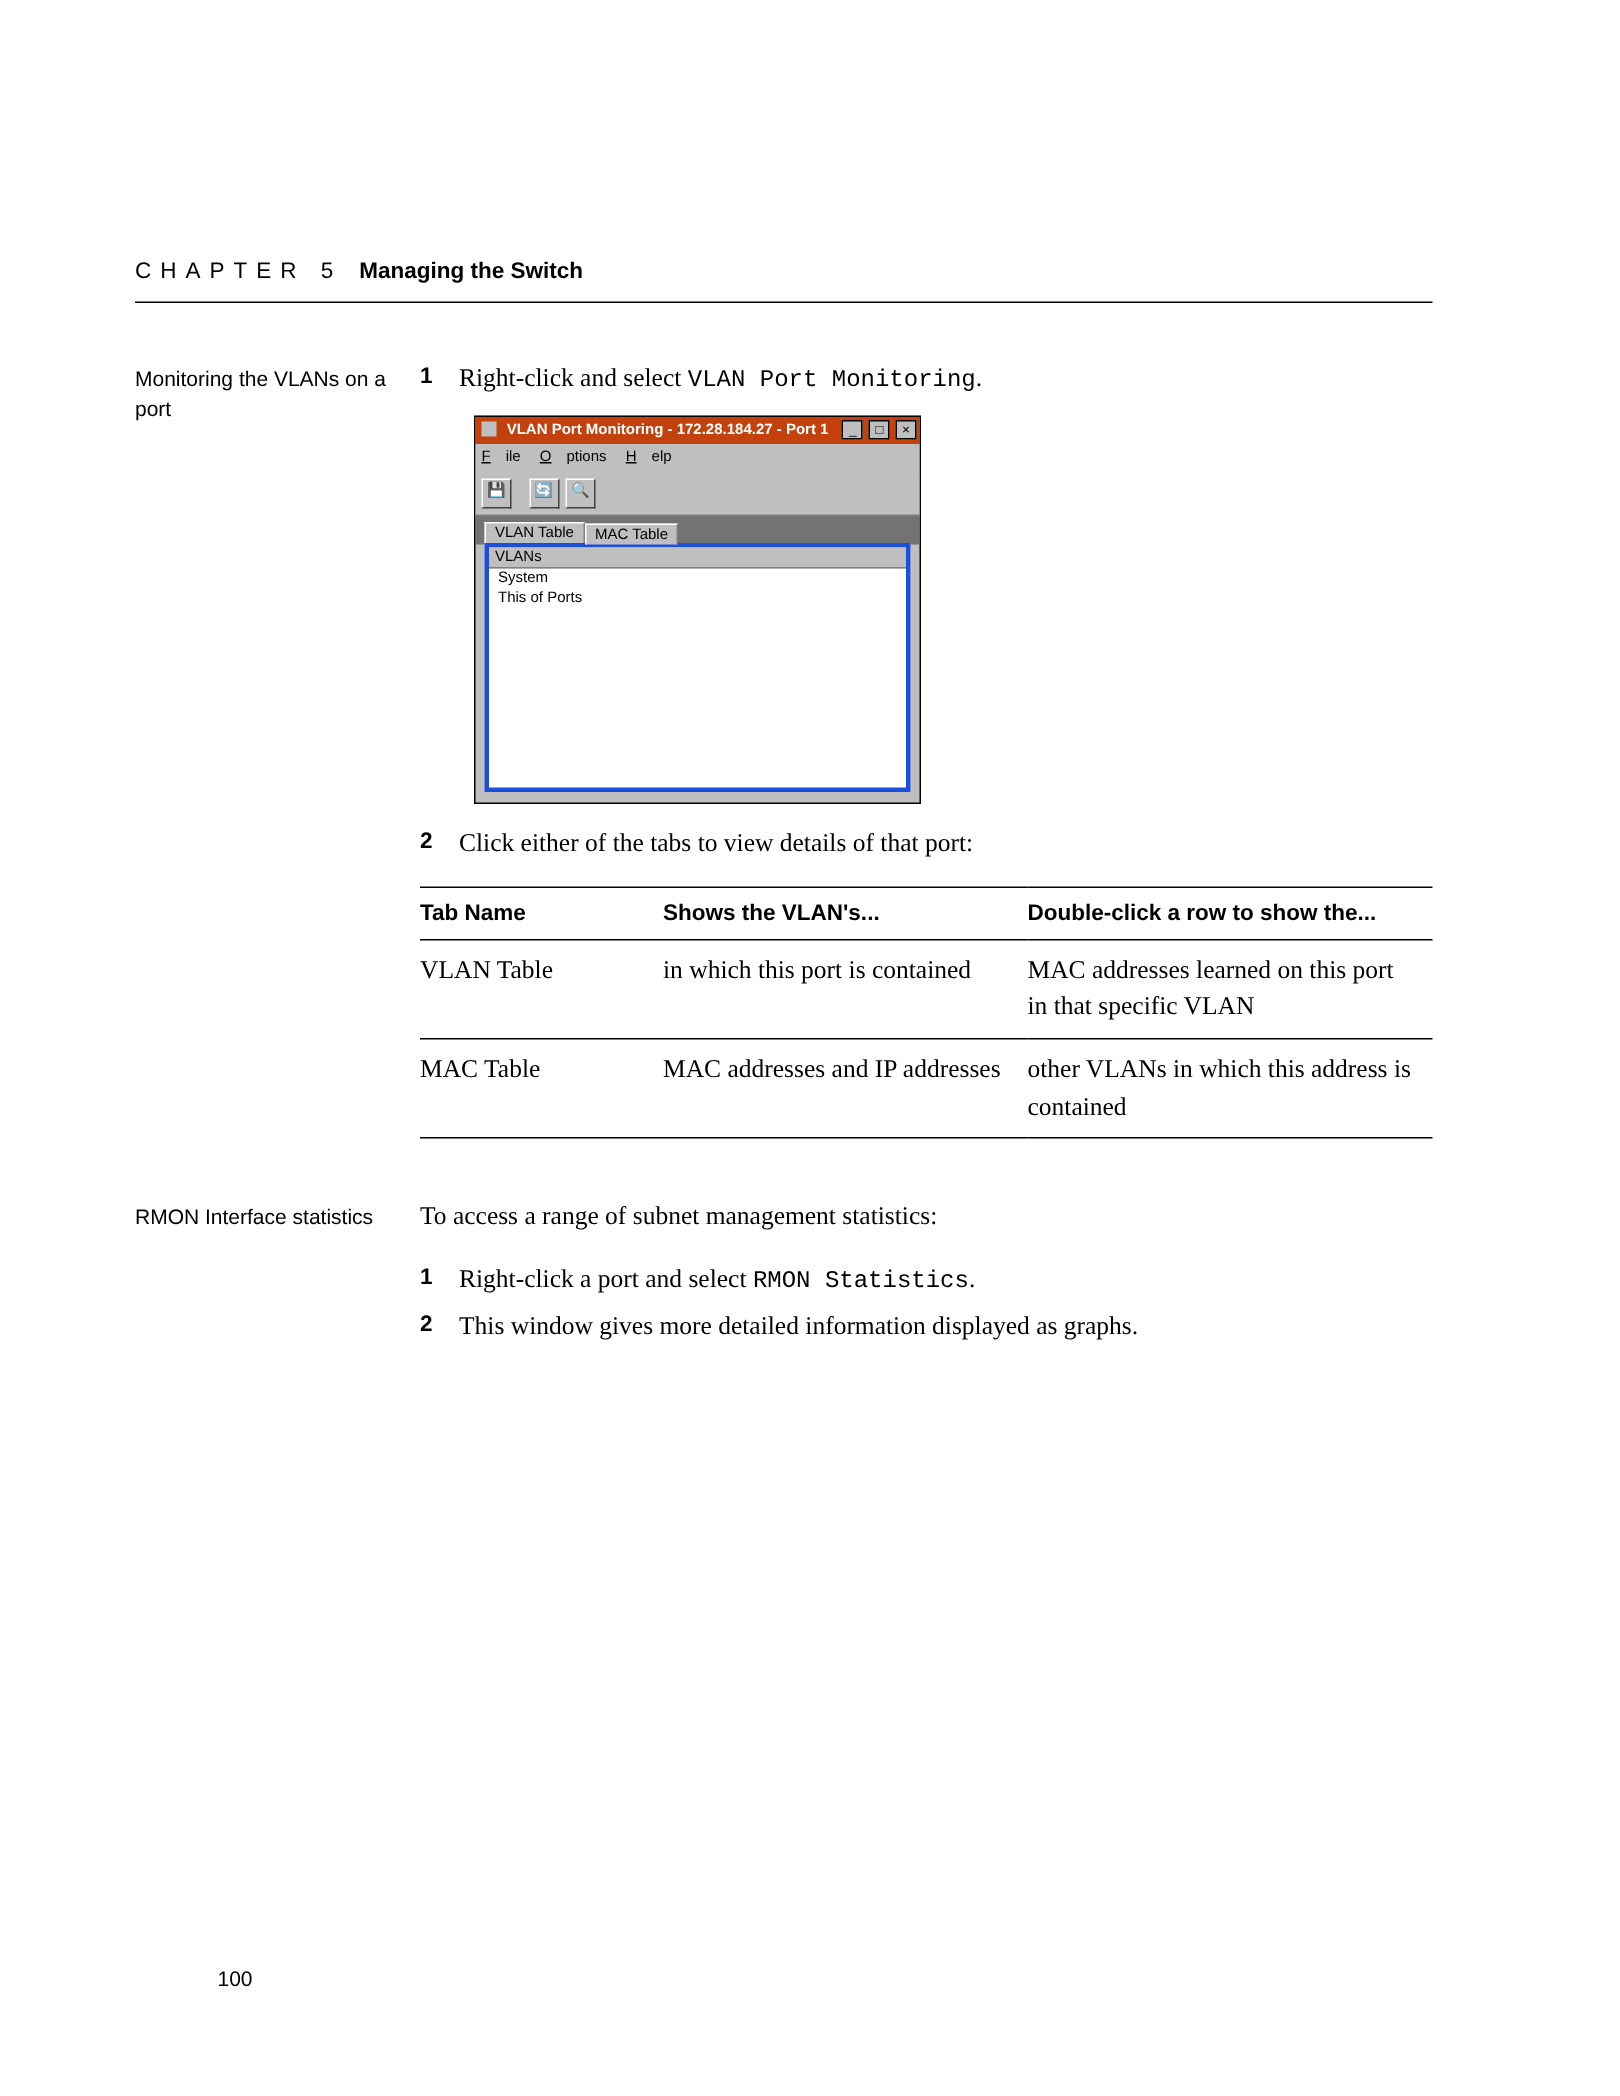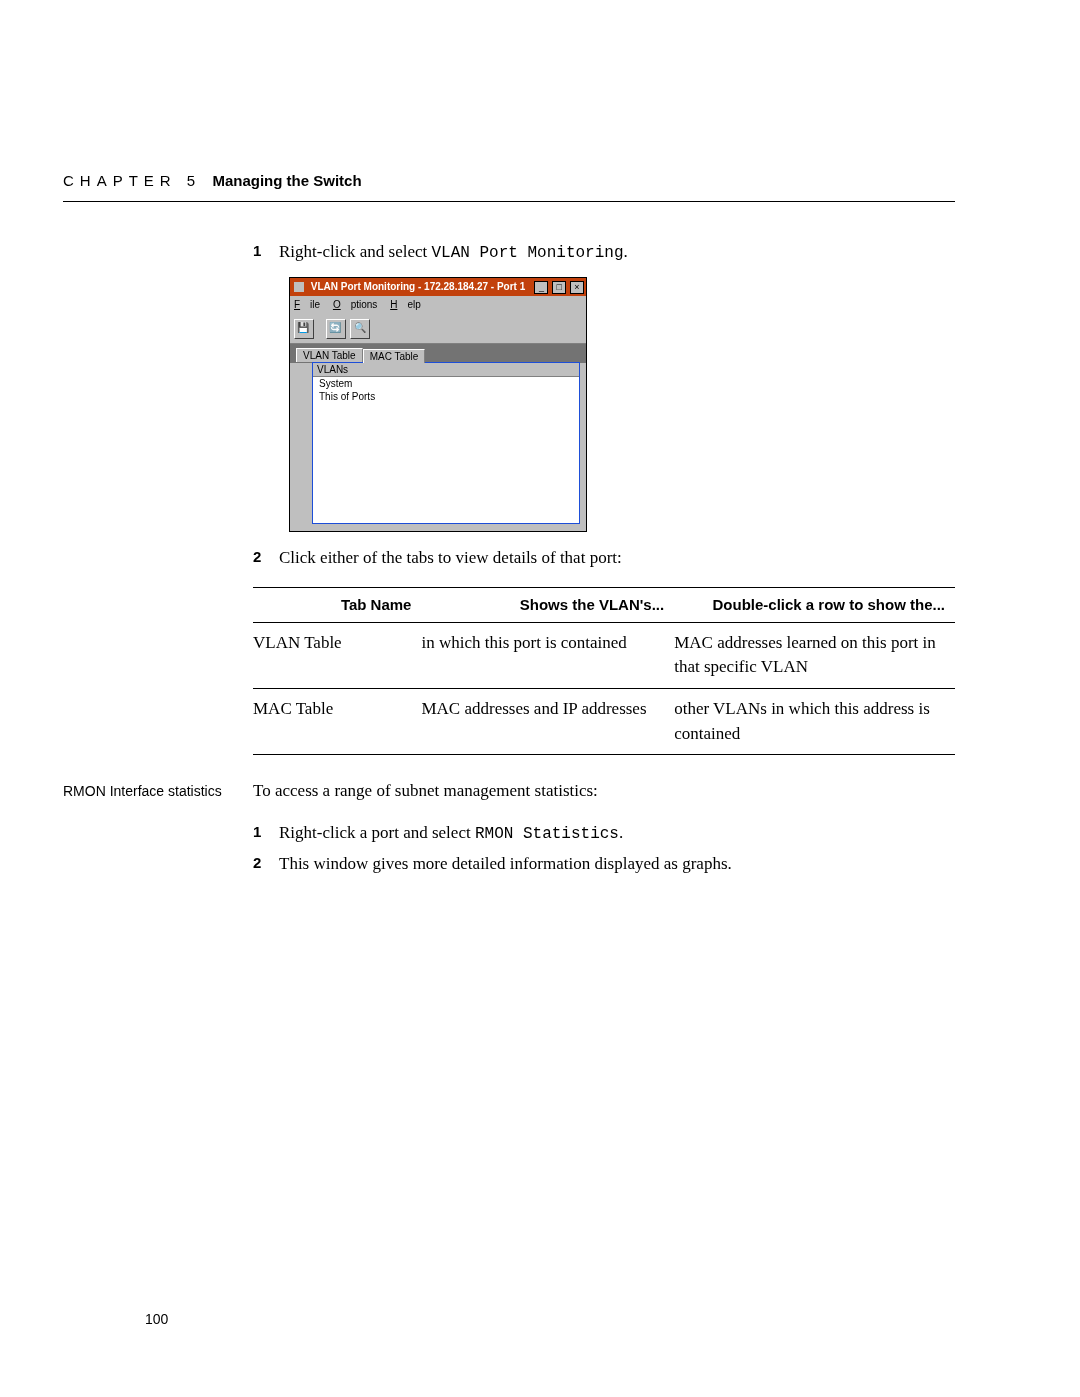--- a/index.html
+++ b/index.html
@@ -1,16 +1,16 @@
 <!DOCTYPE html>
 <html><head>
 <meta charset="utf-8">
 <style>
 html,body{margin:0;padding:0;background:#fff;font-family:"Times New Roman",Times,serif;color:#000;font-size:17px;line-height:1.45}
-.page{width:1080px;height:1397px;position:relative;box-sizing:border-box;padding:170px 125px 0 63px}
+.page{width:1080px;height:1397px;position:relative;box-sizing:border-box;padding:170px 125px 0 90px}
 .hdr-line{border:none;border-top:1px solid #000;margin:8px 0 0 0}
 .hdr{font-size:15px}
 .hdr .chap{font-family:Helvetica,Arial,sans-serif;letter-spacing:6px;font-size:15px}
 .hdr .title{font-family:Helvetica,Arial,sans-serif;font-weight:bold;font-size:15px}
 .section{margin-top:38px}
 .sidecol{float:left;width:190px;font-family:Helvetica,Arial,sans-serif;font-size:14px;padding-top:2px}
 .maincol{margin-left:190px}
 .bodytext{font-family:"Times New Roman",Times,serif;font-size:17px}
 .numlist{margin:4px 0;padding:0;list-style:none}
 .numlist li{position:relative;padding-left:26px;margin:6px 0}
@@ -23,39 +23,40 @@
 .ss-title-btns{position:absolute;right:2px;top:2px}
 .ss-title-btns span{display:inline-block;width:12px;height:11px;background:#bfbfbf;border:1px solid #000;margin-left:1px;text-align:center;line-height:10px;color:#000;font-size:9px}
 .ss-menu{background:#bfbfbf;padding:2px 4px}
 .ss-menu span{margin-right:10px}
 .ss-menu .u{text-decoration:underline}
 .ss-tool{background:#bfbfbf;padding:4px 4px;border-bottom:1px solid #808080}
 .tbtn{display:inline-block;width:18px;height:18px;background:#bfbfbf;border-top:1px solid #fff;border-left:1px solid #fff;border-right:1px solid #404040;border-bottom:1px solid #404040;margin-right:2px;text-align:center;line-height:16px}
 .ss-tabs{background:#737373;padding:4px 6px 0 6px}
 .ss-tab{display:inline-block;padding:1px 6px;border-top:1px solid #fff;border-left:1px solid #fff;border-right:1px solid #808080;background:#bfbfbf;position:relative;z-index:2;font:10px Tahoma,Arial}
 .ss-tab.inactive{z-index:1;top:1px}
-.ss-body{background:#fff;border:1px solid #1d4ed8;height:160px;margin:0 6px 6px 22px;position:relative;top:-1px}
+.ss-body{background:#fff;border:3px solid #1d4ed8;height:160px;margin:0 6px 6px 6px;position:relative;top:-1px}
 .ss-colhdr{background:#bfbfbf;border-bottom:1px solid #808080;padding:1px 4px;font:10px Tahoma,Arial}
 .ss-row{padding:1px 6px;font:10px Tahoma,Arial}
 .tbl{width:100%;margin:16px 0;border-collapse:collapse;font-size:17px}
-.tbl th{font-family:Helvetica,Arial,sans-serif;font-weight:bold;font-size:15px;text-align:right;padding:6px 10px 6px 0;border-top:1px solid #000;border-bottom:1px solid #000;vertical-align:top}
+.tbl th{font-family:Helvetica,Arial,sans-serif;font-weight:bold;font-size:15px;text-align:left;padding:6px 10px 6px 0;border-top:1px solid #000;border-bottom:1px solid #000;vertical-align:top}
 .tbl td{font-family:"Times New Roman",Times,serif;padding:8px 10px 8px 0;border-bottom:1px solid #000;vertical-align:top}
 .pgnum{position:absolute;bottom:68px;left:145px;font-family:Helvetica,Arial,sans-serif;font-weight:normal;font-size:14px}
 </style>
 </head>
 <body>
 
 <div class="page">
 
   <div class="hdr">
     <span class="chap">CHAPTER 5</span>&nbsp;&nbsp;&nbsp;<span class="title">Managing the Switch</span>
   </div>
   <hr class="hdr-line">
 
   <div class="section">
+    <div class="sidecol">Monitoring the VLANs on a port</div>
     <div class="maincol">
       <ul class="numlist">
         <li><span class="num">1</span>
           <span class="bodytext"><span>Right-click and select </span><span class="mono">VLAN Port Monitoring</span><span>.</span></span>
         </li>
       </ul>
 
       <div class="screenshot">
         <div class="ss-title">
           <span class="ss-title-icon"></span>

